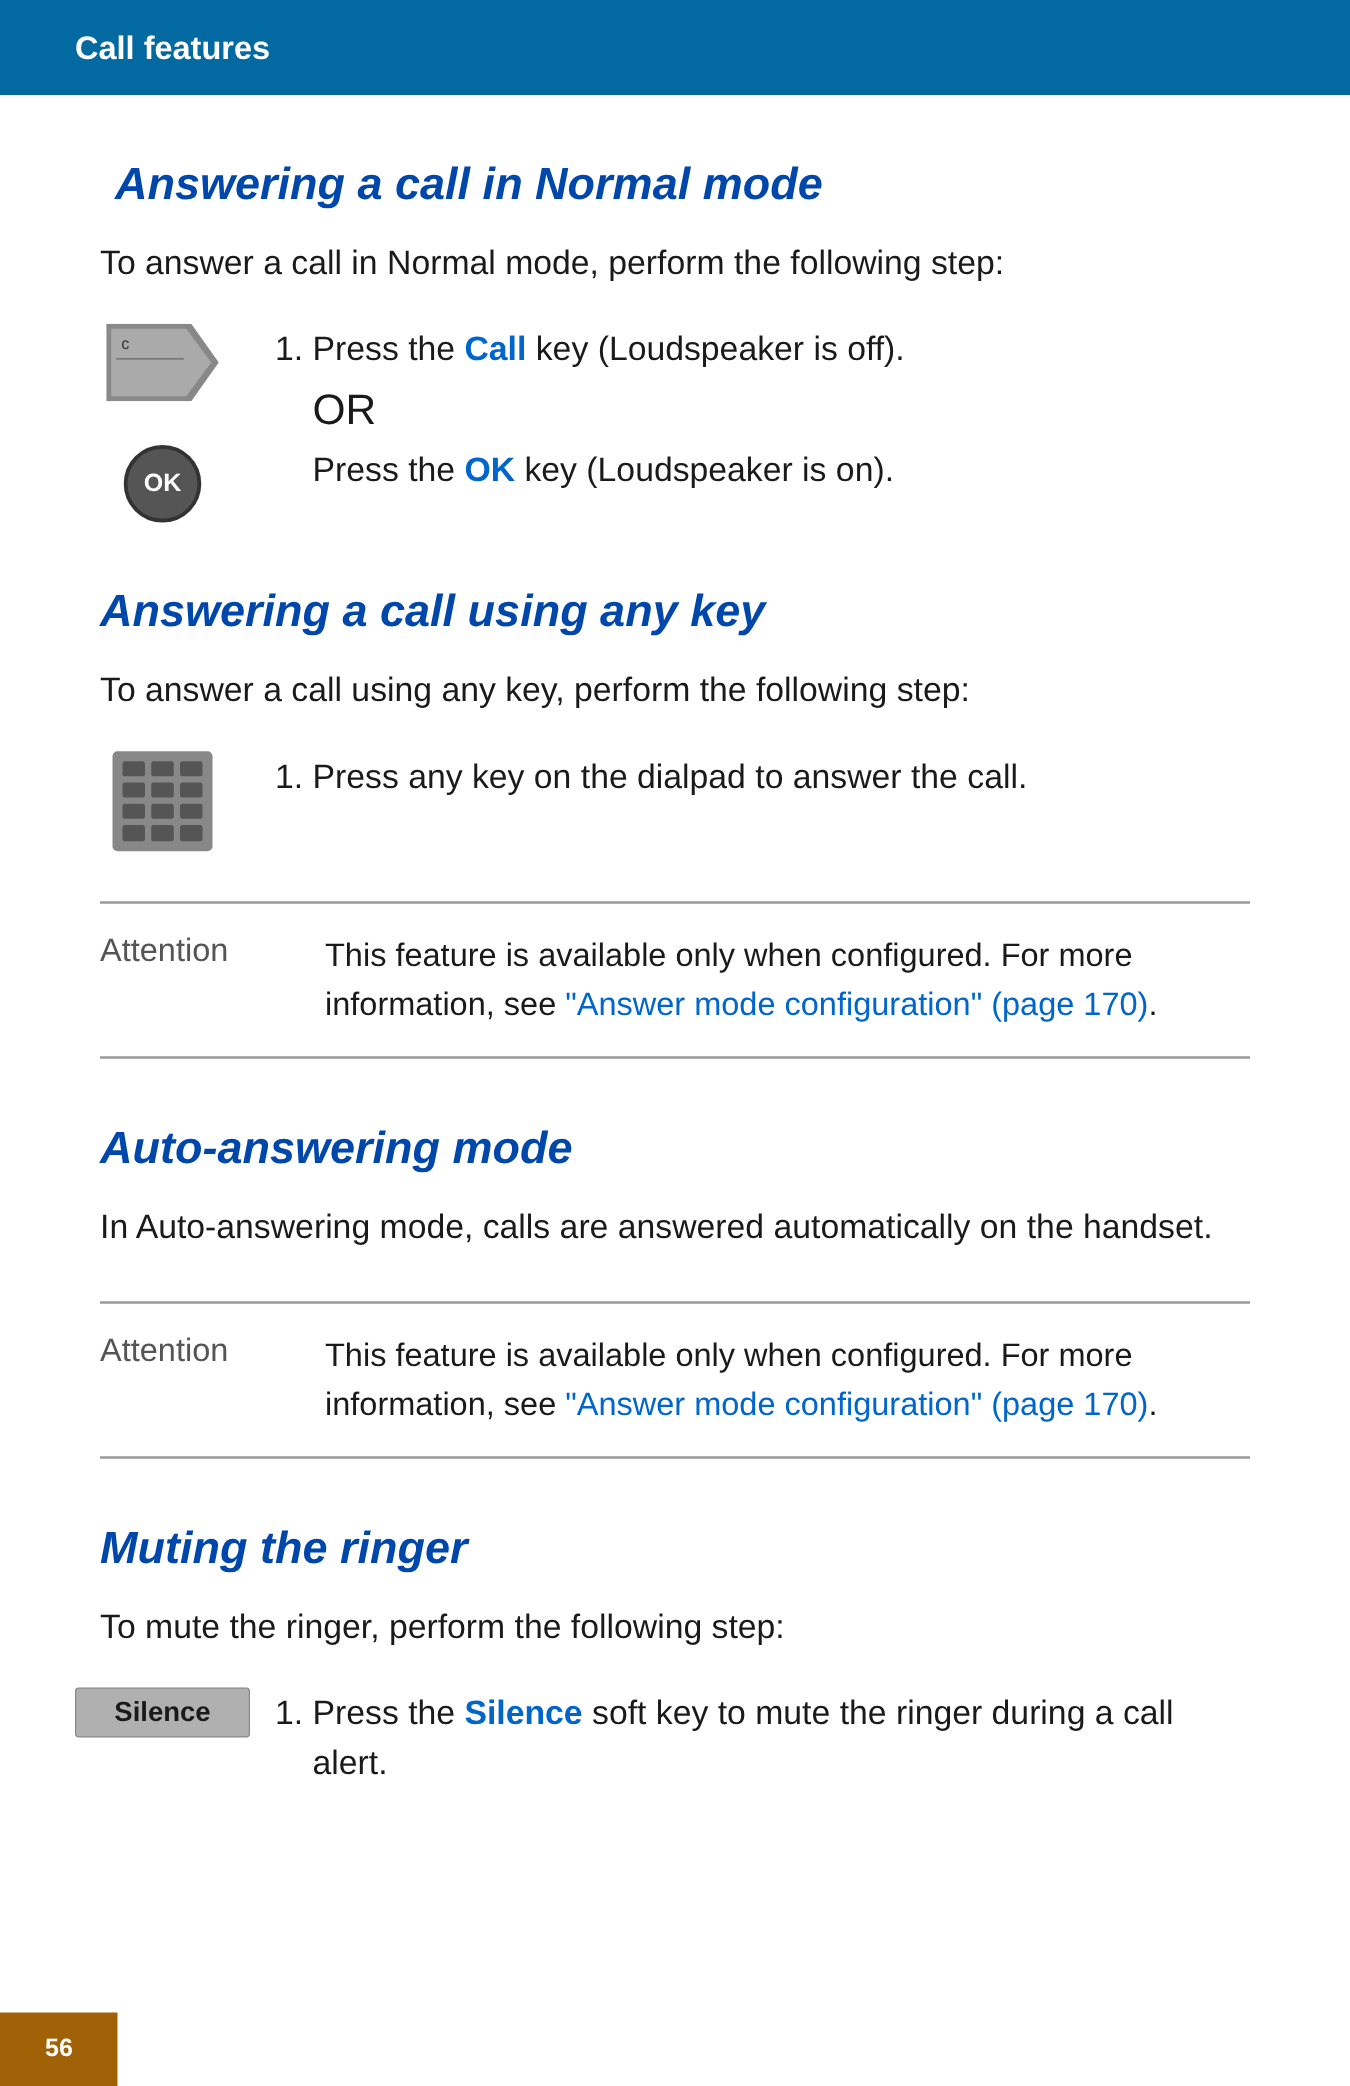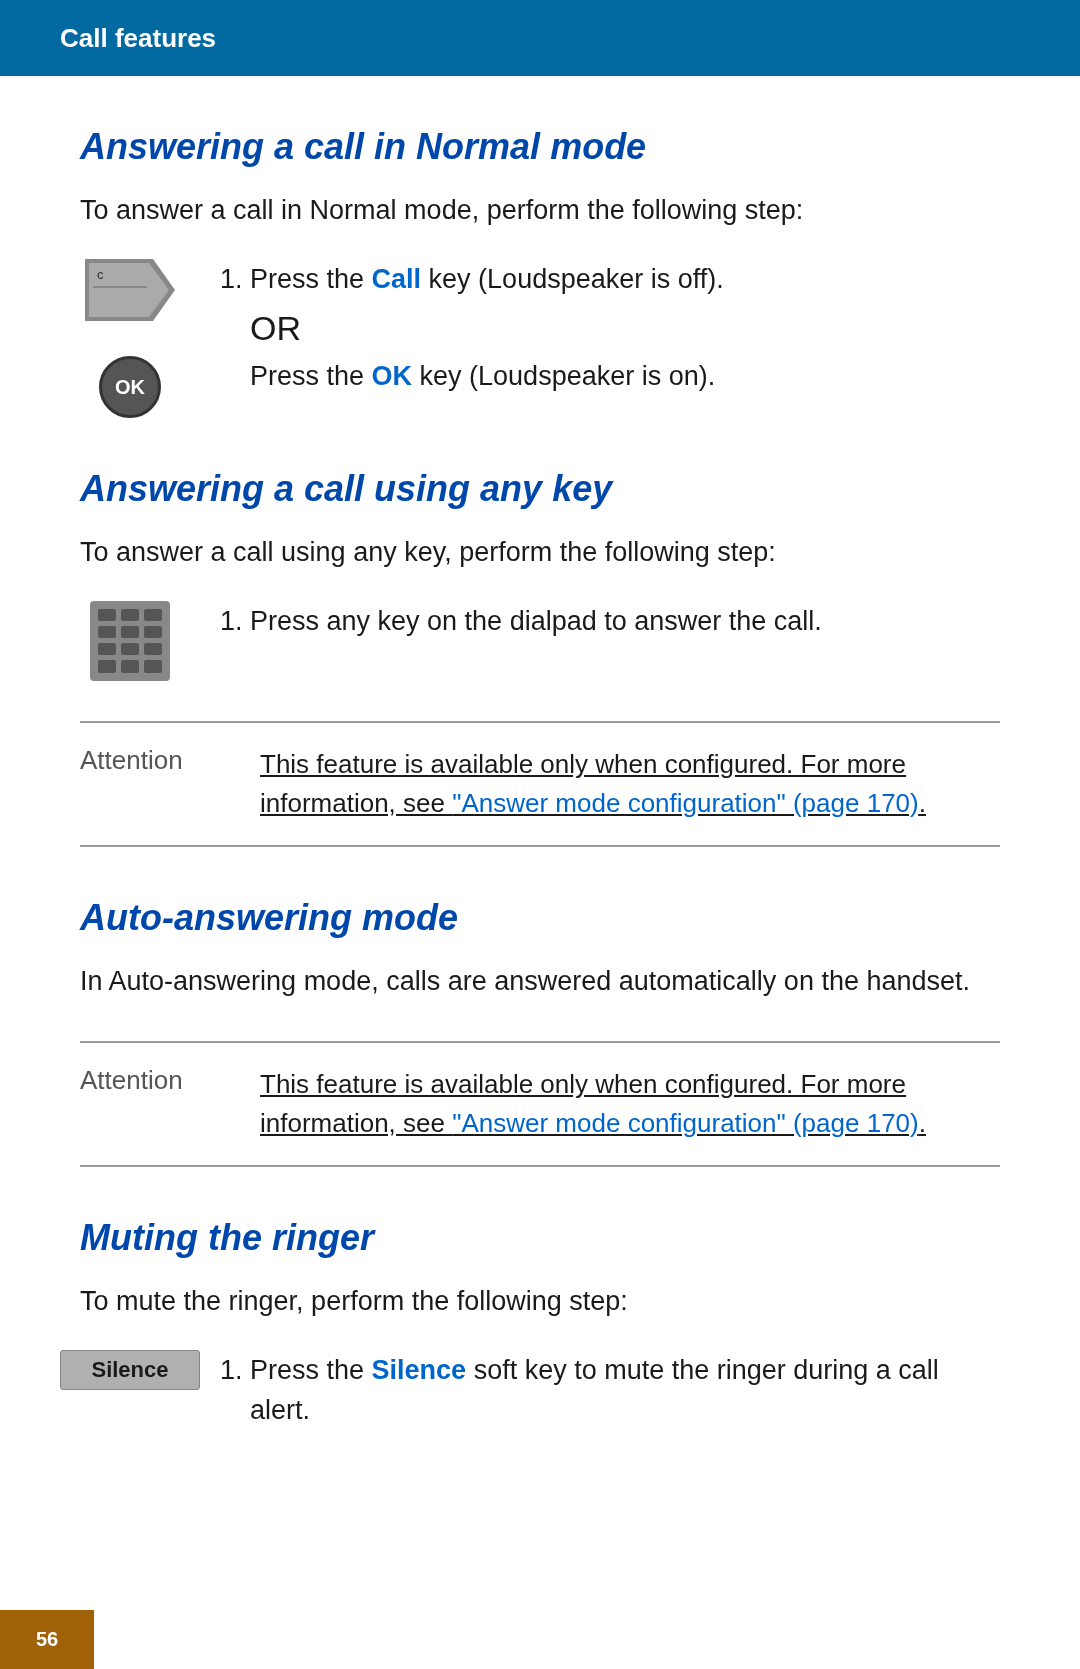--- a/index.html
+++ b/index.html
@@ -41,20 +41,21 @@
       color: #0047ab;
       font-size: 36px;
       font-weight: bold;
       font-style: italic;
       margin-bottom: 22px;
       margin-top: 50px;
     }
 
     .section-title:first-child {
       margin-top: 0;
+      margin-left: 12px;
     }
 
     
     .body-text {
       font-size: 27px;
       color: #1a1a1a;
       line-height: 1.5;
       margin-bottom: 28px;
     }
 
@@ -178,21 +179,20 @@
       font-size: 26px;
       color: #555;
       min-width: 160px;
       flex-shrink: 0;
     }
 
     .attention-content {
       font-size: 26px;
       color: #1a1a1a;
       line-height: 1.5;
-      text-decoration: underline;
     }
 
     
     .page-footer {
       position: absolute;
       bottom: 0;
       left: 0;
       background: #a16207;
       color: #ffffff;
       font-weight: bold;

